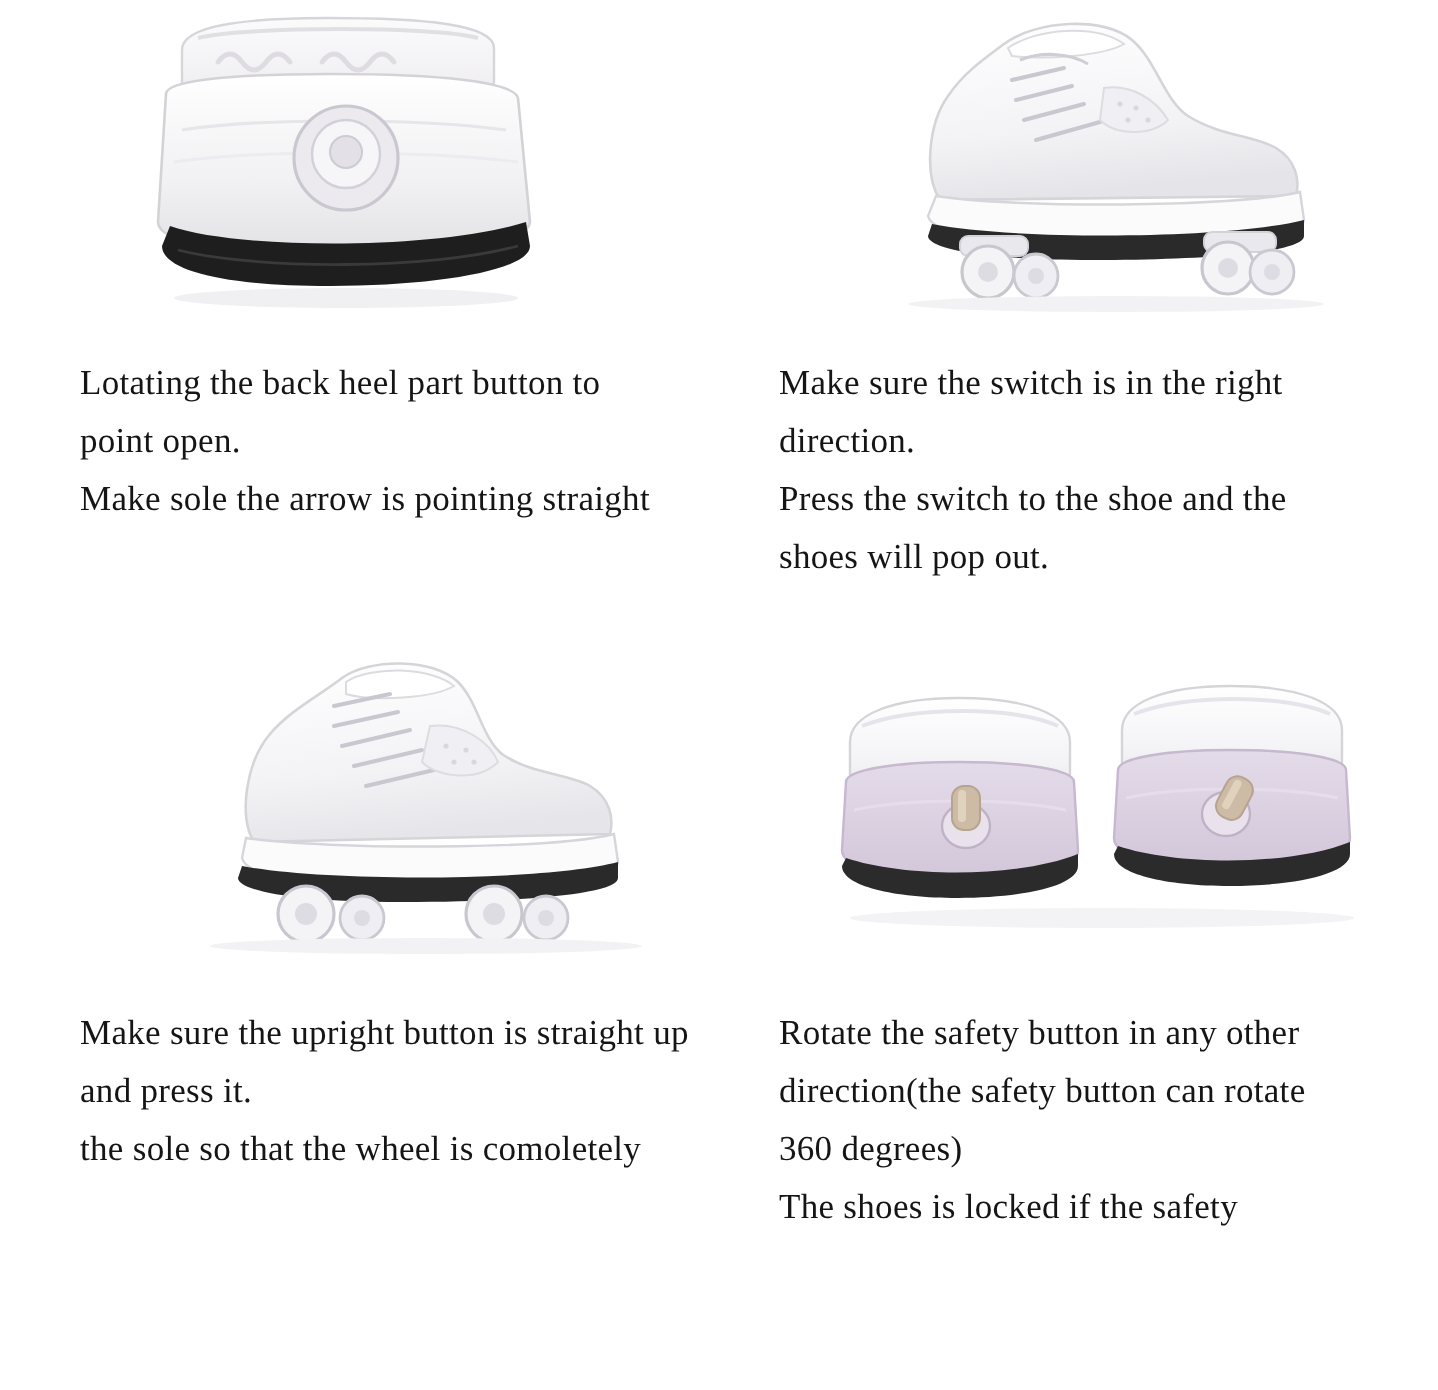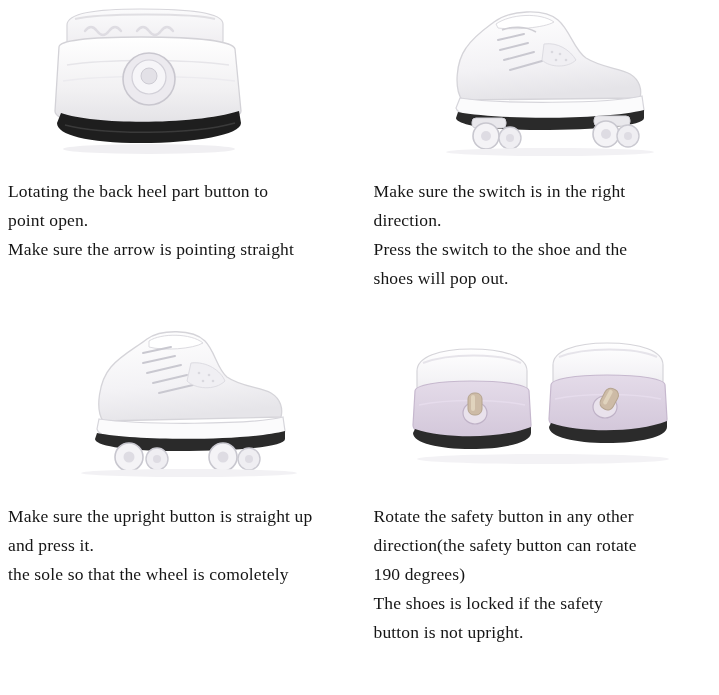--- a/index.html
+++ b/index.html
@@ -19,20 +19,21 @@
     width: 719px;
     height: 695px;
     box-sizing: border-box;
   }
   .grid {
     display: grid;
     grid-template-columns: 1fr 1fr;
     grid-template-rows: auto auto;
     column-gap: 0px;
     row-gap: 0px;
+    margin-left: 32px;
   }
   .cell {
     position: relative;
     box-sizing: border-box;
   }
   .cell-inner {
     padding: 0 6px;
   }
   .figure {
     height: 160px;
@@ -103,21 +104,21 @@
 
             <path d="M16,106 C50,118 150,118 194,104 L196,116 C196,128 150,136 96,136 C42,136 12,128 12,116 Z" fill="#1e1e1e"></path>
             <path d="M20,118 C60,128 146,128 190,116" fill="none" stroke="#3a3a3a" stroke-width="1.4"></path>
 
             <ellipse cx="104" cy="142" rx="86" ry="5" fill="#f0eff2"></ellipse>
           </svg>
         </div>
         <div class="caption cap1">
           <p>Lotating the back heel part button to</p>
           <p>point open.</p>
-          <p>Make sure the arrow is pointing straight</p>
+          <p>Make sole the arrow is pointing straight</p>
         </div>
       </div>
     </div>
 
     <div class="cell cell-right">
       <div class="cell-inner">
         <div class="figure r1">
           <svg width="290" height="152" viewBox="0 0 290 152">
             <defs>
               <linearGradient id="g2" x1="0" y1="0" x2="0.2" y2="1">
@@ -264,21 +265,20 @@
               </g>
               <path d="M158,94 C188,104 244,104 274,92 L274,98 C274,108 246,114 214,114 C182,114 156,108 156,98 Z" fill="#2b2b2b"></path>
             </g>
 
             <ellipse cx="150" cy="130" rx="126" ry="5" fill="#f3f2f5"></ellipse>
           </svg>
         </div>
         <div class="caption cap2">
           <p>Rotate the safety button in any other</p>
           <p>direction(the safety button can rotate</p>
-          <p>190 degrees)</p>
+          <p>360 degrees)</p>
           <p>The shoes is locked if the safety</p>
-          <p>button is not upright.</p>
         </div>
       </div>
     </div>
 
   </div>
 </div>
 
 </body></html>

